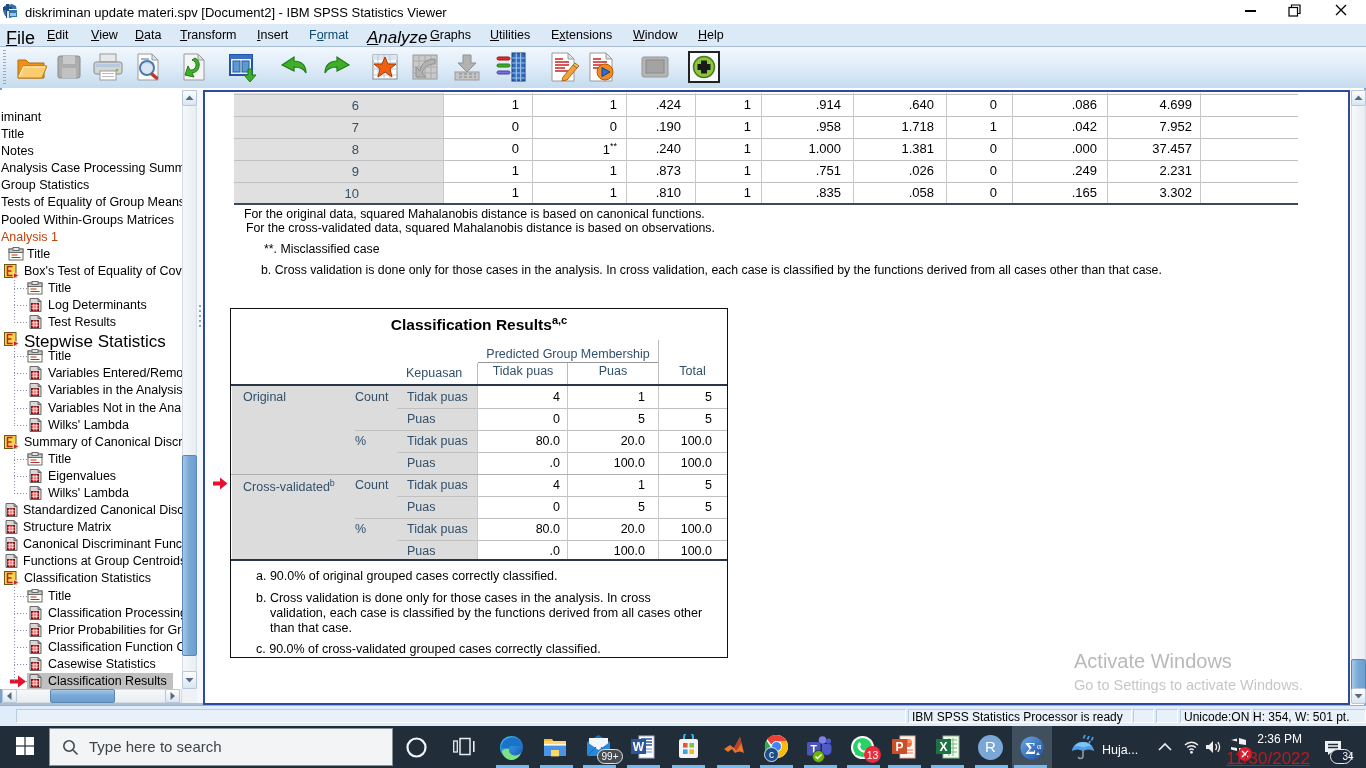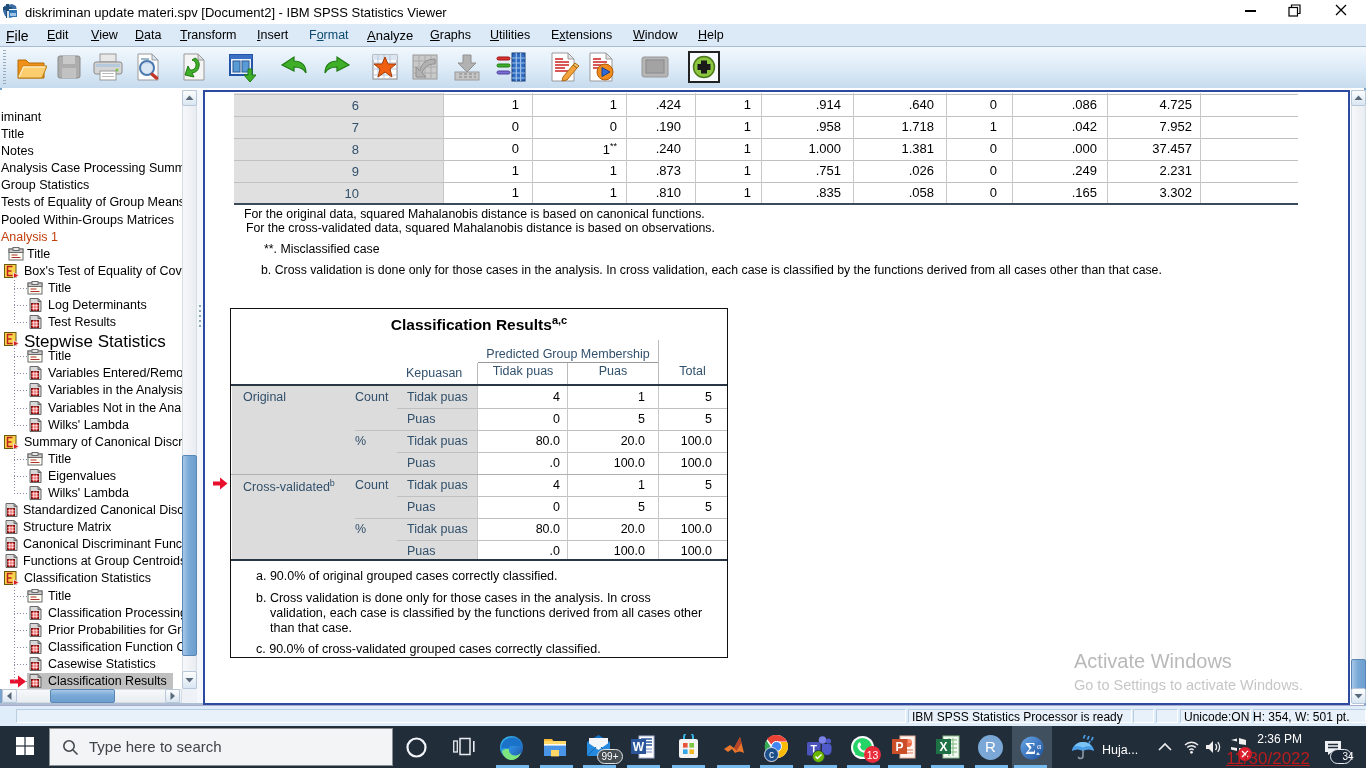--- a/index.html
+++ b/index.html
@@ -22,28 +22,28 @@
 <div class="txt" style="left:25px;top:5px;font-size:13px;color:#000;">diskriminan update materi.spv [Document2] - IBM SPSS Statistics Viewer</div>
 <div class="abs" style="left:1245px;top:10px;width:11px;height:1.5px;background:#000;"></div>
 <svg class="abs" style="left:1288px;top:4px" width="13" height="13" viewBox="0 0 13 13">
 <path d="M3.5 3 V1 h8.5 v8.5 h-2" fill="none" stroke="#000" stroke-width="1.2"></path>
 <rect x="1" y="3.5" width="8.5" height="8.5" fill="#fff" stroke="#000" stroke-width="1.2"></rect>
   </svg>
 <svg class="abs" style="left:1335px;top:4px;" width="12" height="12" viewBox="0 0 12 12">
     <path d="M1 1 L11 11 M11 1 L1 11" stroke="#000" stroke-width="1.3"></path>
   </svg>
 <div class="abs" style="left:0;top:24px;width:1366px;height:22px;background:#dce9f7;"></div>
-<div class="txt" style="left:6px;top:28px;font-size:14px;color:#000;"><u>F</u>ile</div>
+<div class="txt" style="left:6px;top:28px;font-size:18px;color:#000;"><u>F</u>ile</div>
 <div class="txt" style="left:47px;top:28px;font-size:12.5px;color:#000;"><u>E</u>dit</div>
 <div class="txt" style="left:91px;top:28px;font-size:12.5px;color:#000;"><u>V</u>iew</div>
 <div class="txt" style="left:135px;top:28px;font-size:12.5px;color:#000;"><u>D</u>ata</div>
 <div class="txt" style="left:180px;top:28px;font-size:12.5px;color:#000;"><u>T</u>ransform</div>
 <div class="txt" style="left:257px;top:28px;font-size:12.5px;color:#000;"><u>I</u>nsert</div>
 <div class="txt" style="left:309px;top:28px;font-size:12.5px;color:#0c4a6e;">F<u>o</u>rmat</div>
-<div class="txt" style="left:367px;top:28px;font-size:13px;color:#000;"><u>A</u>nalyze</div>
+<div class="txt" style="left:367px;top:28px;font-size:17px;color:#000;font-style:italic;"><u>A</u>nalyze</div>
 <div class="txt" style="left:430px;top:28px;font-size:12.5px;color:#000;"><u>G</u>raphs</div>
 <div class="txt" style="left:490px;top:28px;font-size:12.5px;color:#000;"><u>U</u>tilities</div>
 <div class="txt" style="left:551px;top:28px;font-size:12.5px;color:#000;">E<u>x</u>tensions</div>
 <div class="txt" style="left:633px;top:28px;font-size:12.5px;color:#000;"><u>W</u>indow</div>
 <div class="txt" style="left:698px;top:28px;font-size:12.5px;color:#000;"><u>H</u>elp</div>
 <div class="abs" style="left:0;top:46px;width:1366px;height:42px;background:linear-gradient(#f2f8fd,#dceaf7 55%,#c6dbee);border-top:1px solid #a8bdd3;"></div>
 <div class="abs" style="left:3px;top:50px;width:3px;height:34px;background:repeating-linear-gradient(#9ab 0px,#9ab 1px,transparent 1px,transparent 3px);"></div>
 <svg class="abs" style="left:15px;top:51px;" width="32" height="32" viewBox="0 0 32 32">
     <path d="M3 9 L3 27 L29 27 L29 12 L14 12 L11 9 Z" fill="#f09018" stroke="#b06c08" stroke-width="1"></path>
 <path d="M3 27 L8 15 L32 15 L27 27 Z" fill="#fccd6e" stroke="#b97a0e" stroke-width="1"></path>
@@ -401,21 +401,21 @@
 <div class="abs" style="left:1107px;top:93px;width:1px;height:110px;background:#c8c8c8;"></div>
 <div class="abs" style="left:1200px;top:93px;width:1px;height:110px;background:#c8c8c8;"></div>
 <div class="txt r" style="left:399px;top:97px;width:120px;font-size:13px;color:#000;">1</div>
 <div class="txt r" style="left:497px;top:97px;width:120px;font-size:13px;color:#000;">1</div>
 <div class="txt r" style="left:561px;top:97px;width:120px;font-size:13px;color:#000;">.424</div>
 <div class="txt r" style="left:631px;top:97px;width:120px;font-size:13px;color:#000;">1</div>
 <div class="txt r" style="left:721px;top:97px;width:120px;font-size:13px;color:#000;">.914</div>
 <div class="txt r" style="left:814px;top:97px;width:120px;font-size:13px;color:#000;">.640</div>
 <div class="txt r" style="left:877px;top:97px;width:120px;font-size:13px;color:#000;">0</div>
 <div class="txt r" style="left:977px;top:97px;width:120px;font-size:13px;color:#000;">.086</div>
-<div class="txt r" style="left:1072px;top:97px;width:120px;font-size:13px;color:#000;">4.725</div>
+<div class="txt r" style="left:1072px;top:97px;width:120px;font-size:13px;color:#000;">4.699</div>
 <div class="txt r" style="left:399px;top:119px;width:120px;font-size:13px;color:#000;">0</div>
 <div class="txt r" style="left:497px;top:119px;width:120px;font-size:13px;color:#000;">0</div>
 <div class="txt r" style="left:561px;top:119px;width:120px;font-size:13px;color:#000;">.190</div>
 <div class="txt r" style="left:631px;top:119px;width:120px;font-size:13px;color:#000;">1</div>
 <div class="txt r" style="left:721px;top:119px;width:120px;font-size:13px;color:#000;">.958</div>
 <div class="txt r" style="left:814px;top:119px;width:120px;font-size:13px;color:#000;">1.718</div>
 <div class="txt r" style="left:877px;top:119px;width:120px;font-size:13px;color:#000;">1</div>
 <div class="txt r" style="left:977px;top:119px;width:120px;font-size:13px;color:#000;">.042</div>
 <div class="txt r" style="left:1072px;top:119px;width:120px;font-size:13px;color:#000;">7.952</div>
 <div class="txt r" style="left:399px;top:141px;width:120px;font-size:13px;color:#000;">0</div>

